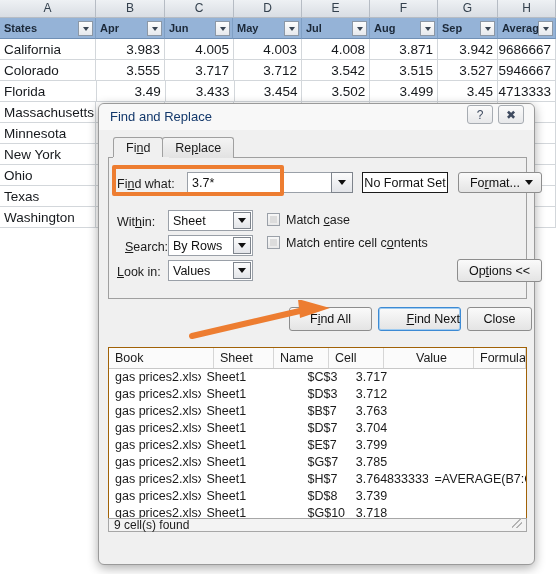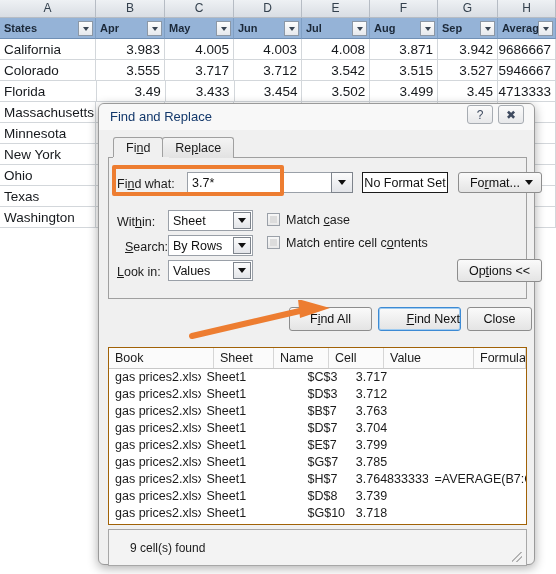--- a/index.html
+++ b/index.html
@@ -187,24 +187,24 @@
     font-size: 12.5px; color: #1b1b1b; line-height: 20px;
     padding-left: 6px; border-right: 1px solid #d6d6d6;
     overflow: hidden; white-space: nowrap;
   }
   .res-row { display: flex; height: 17px; }
   .res-row div {
     font-size: 12.5px; color: #1b1b1b; line-height: 17px;
     padding-left: 6px; overflow: hidden; white-space: nowrap;
   }
   .statusbar {
-    position: absolute; left: 9px; top: 425px; width: 419px; height: 37px;
+    position: absolute; left: 9px; top: 414px; width: 419px; height: 14px;
     background: #f3f3f3; border: 1px solid #a7a7a7;
     font-size: 12px; color: #1b1b1b;
-    display: flex; align-items: center; padding-left: 21px;
+    display: flex; align-items: center; padding-left: 5px;
   }
   .grip {
     position: absolute; right: 4px; bottom: 3px; width: 10px; height: 10px;
     background:
       linear-gradient(135deg, transparent 45%, #b3b3b3 45%, #b3b3b3 55%, transparent 55%),
       linear-gradient(135deg, transparent 70%, #b3b3b3 70%, #b3b3b3 80%, transparent 80%);
   }
 
   
   .hl-rect {
@@ -236,28 +236,28 @@
           <span class="filter-btn">
             <i></i>
           </span>
         </div>
         <div class="th-cell" style="width: 69px;">
           <span>Apr</span>
           <span class="filter-btn">
             <i></i>
           </span>
         </div>
+        <div class="th-cell" style="width: 68px;">
+          <span>Jun</span>
+          <span class="filter-btn">
+            <i></i>
+          </span>
+        </div>
         <div class="th-cell" style="width: 69px;">
           <span>May</span>
-          <span class="filter-btn">
-            <i></i>
-          </span>
-        </div>
-        <div class="th-cell" style="width: 68px;">
-          <span>Jun</span>
           <span class="filter-btn">
             <i></i>
           </span>
         </div>
         <div class="th-cell" style="width: 68px;">
           <span>Jul</span>
           <span class="filter-btn">
             <i></i>
           </span>
         </div>
@@ -453,21 +453,21 @@
     <div class="btn" style="left:368px; top:203px; width:65px; height:24px;">
       <span>Close</span>
     </div>
 
     <div class="results">
       <div class="res-head" id="resHead">
           <div style="width: 105px;">Book</div>
           <div style="width: 60px;">Sheet</div>
           <div style="width: 55px;">Name</div>
           <div style="width: 55px;">Cell</div>
-          <div style="width: 90px;">Value</div>
+          <div style="width: 90px; text-align: center;">Value</div>
           <div style="width: 52px;">Formula</div>
         </div>
       <div id="resBody">
           <div class="res-row">
             <div style="width: 105px;">gas prices2.xlsx</div>
             <div style="width: 60px;">Sheet1</div>
             <div style="width: 55px;"></div>
             <div style="width: 55px;">$C$3</div>
             <div style="width: 90px;">3.717</div>
             <div style="width: 112px;"></div>

